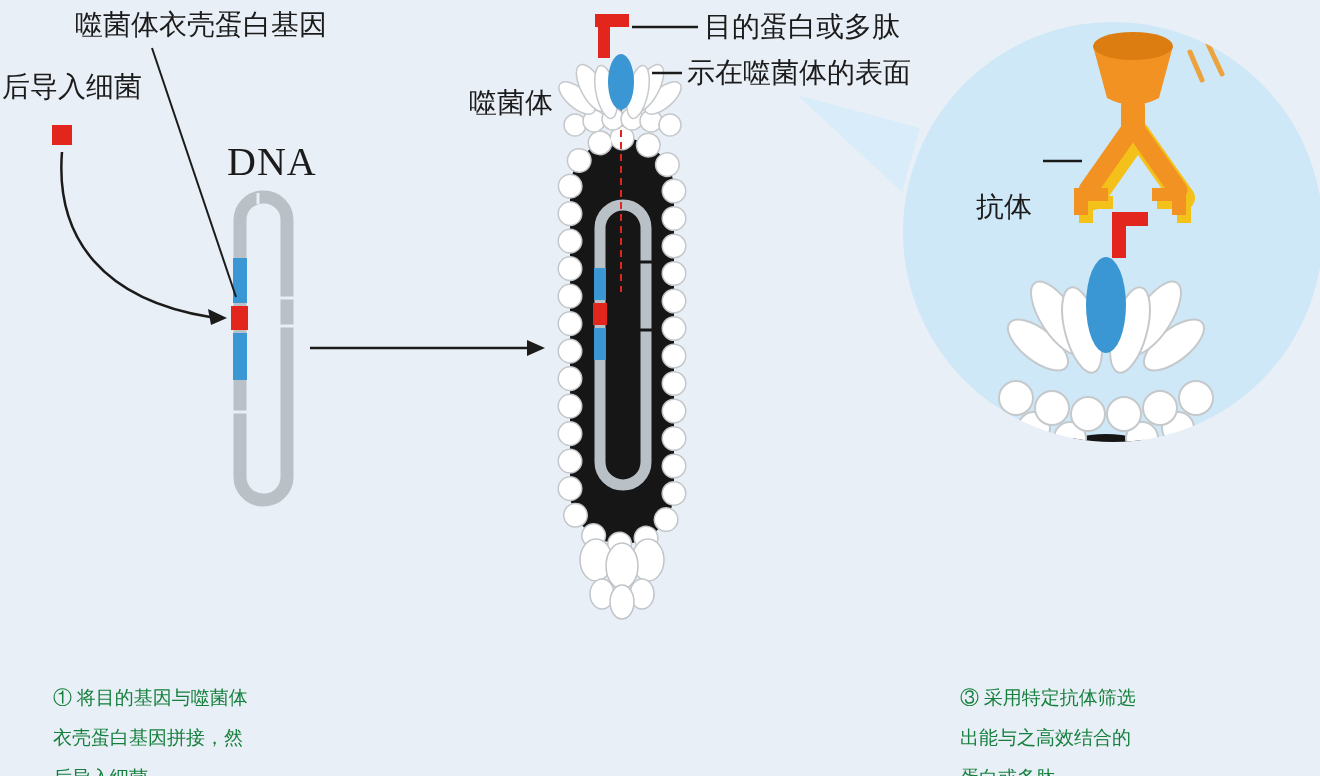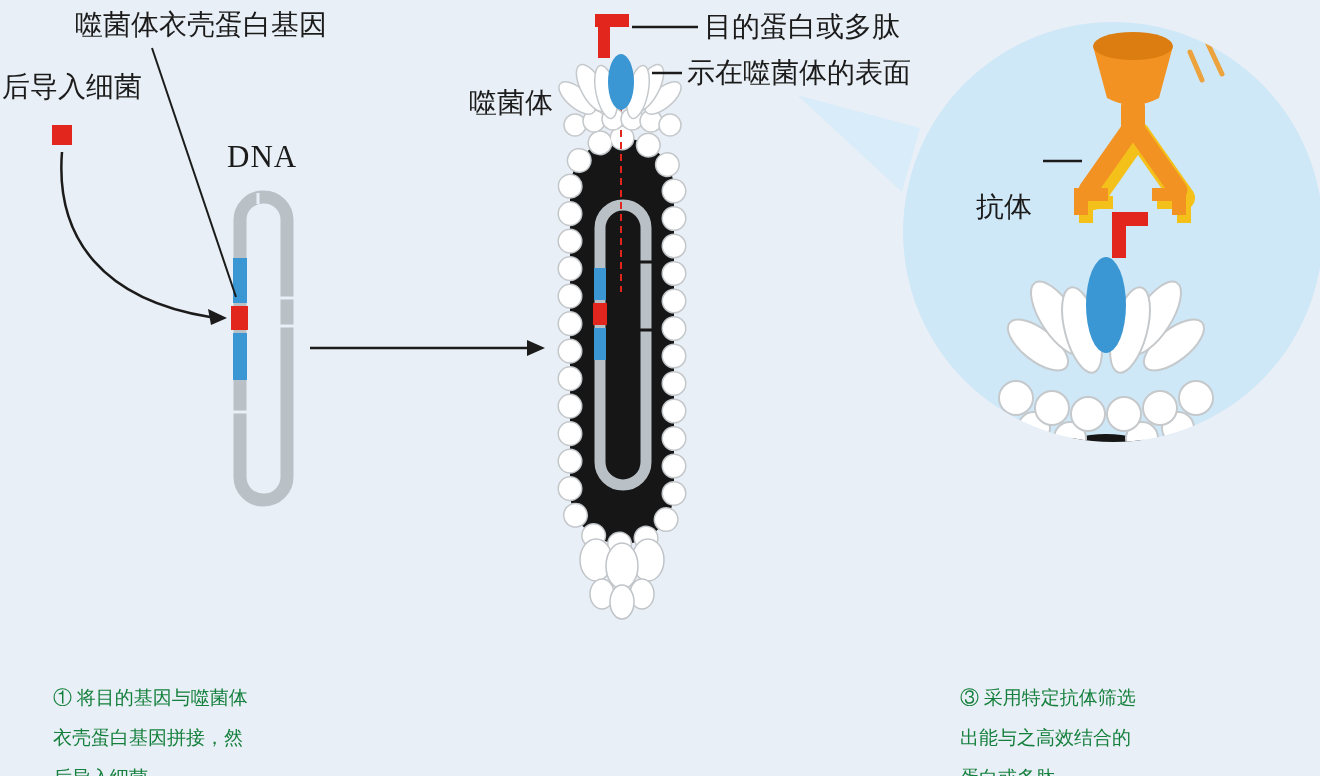--- a/index.html
+++ b/index.html
@@ -12,21 +12,21 @@
     color:#1b1b1b;
   }
   .stage svg{position:absolute;left:0;top:0;}
   .lbl{
     position:absolute;
     font-size:28px;
     line-height:1.2;
     white-space:nowrap;
     color:#1b1b1b;
   }
-  .lbl-dna{font-size:31px;letter-spacing:1px;}
+  .lbl-dna{font-size:40px;letter-spacing:1px;}
   .caption{
     position:absolute;
     top:678px;
     font-size:19px;
     line-height:40px;
     white-space:pre-line;
     color:#15803d;
   }
   .cap1{left:53px;width:350px;}
   .cap2{left:516px;width:350px;}

